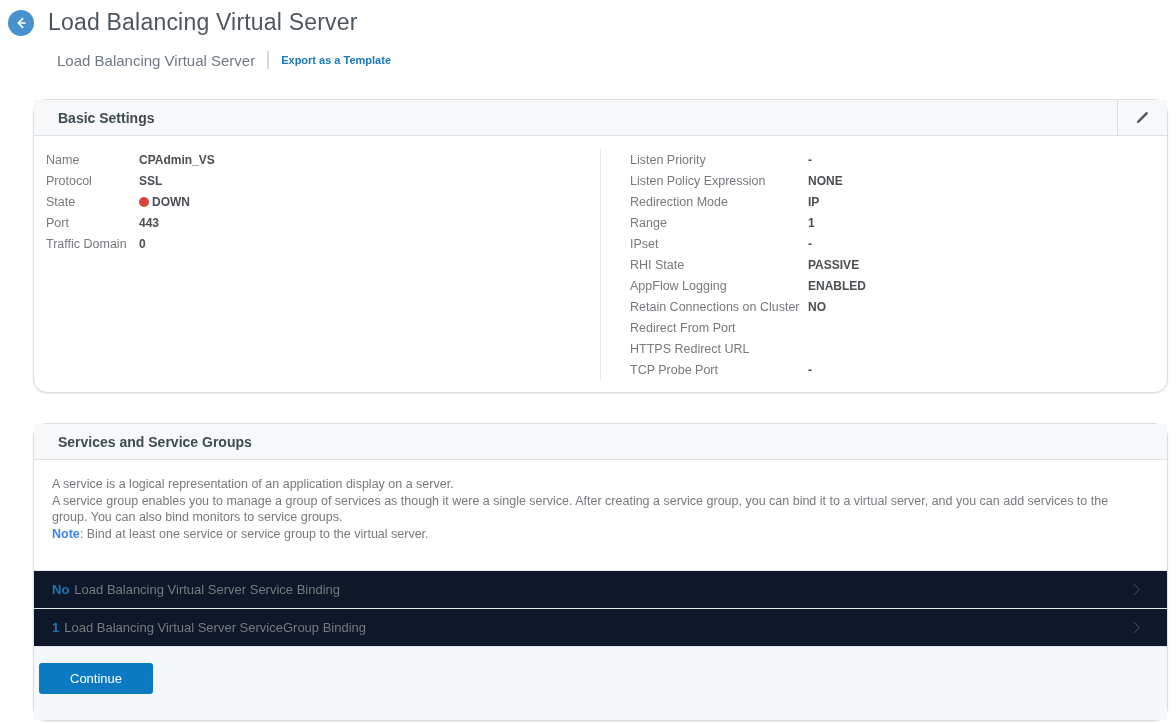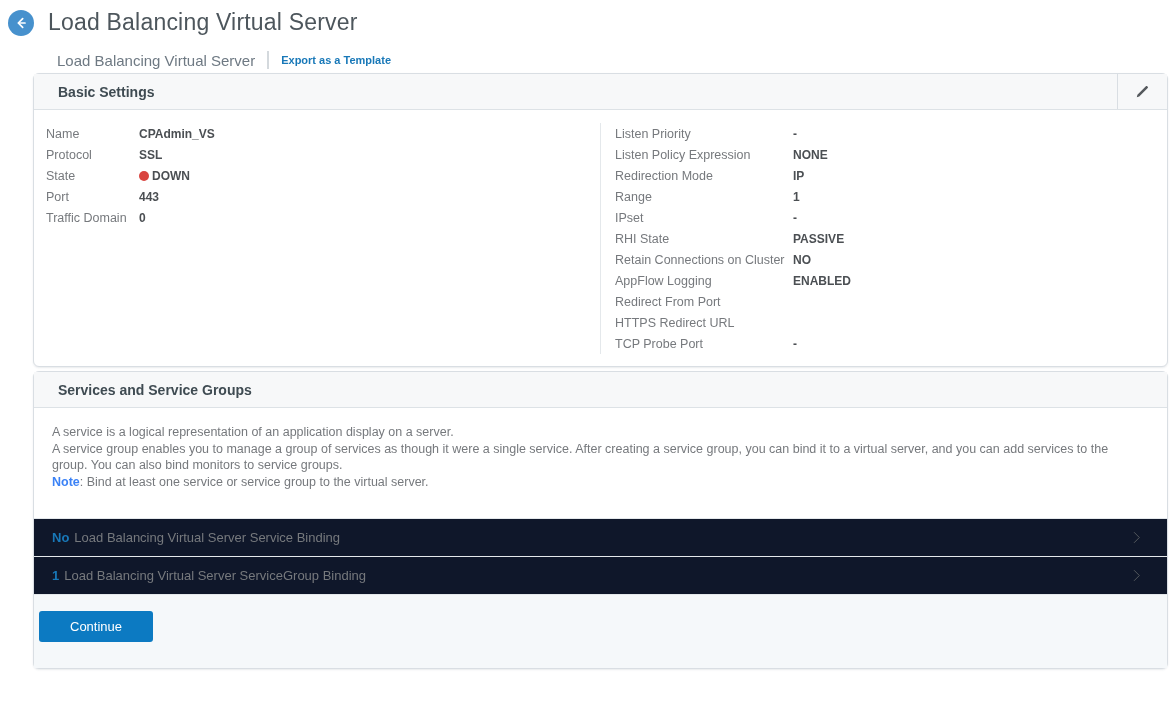--- a/index.html
+++ b/index.html
@@ -22,40 +22,40 @@
   }
   .page-title { font-size: 23px; font-weight: 400; color: #4d565c; margin: 0; letter-spacing: .2px; }
 
   .subheader { display: flex; align-items: center; gap: 12px; margin: 15px 0 0 57px; }
   .sub-title { font-size: 15px; color: #6e7983; }
   .vsep { width: 2px; height: 18px; background: #d4d9dd; }
   .export-link { font-size: 11px; font-weight: 700; color: #1878b8; text-decoration: none; cursor: pointer; }
 
   
   .panel {
-    margin: 4px 8px 0 33px;
-    border: 1px solid #d9dee3; border-radius: 6px;
+    margin: 30px 8px 0 33px;
+    border: 1px solid #d9dee3; border-radius: 14px;
     box-shadow: 0 1px 2px rgba(40,60,80,.10);
     background: #fff;
   }
   .panel-header {
     background: #f7f8f9; border-bottom: 1px solid #dde2e6;
     height: 36px; display: flex; align-items: center; justify-content: space-between;
     padding: 0 0 0 24px;
   }
   .panel-title { font-size: 14px; font-weight: 700; color: #3f4b52; }
   .panel-header-right { display: flex; align-items: stretch; height: 100%; }
   .hdr-vdiv { width: 1px; background: #d9dee3; }
   .edit-btn { background: none; border: none; padding: 0 16px; cursor: pointer; display: flex; align-items: center; }
 
   
   .panel-body { display: flex; padding: 13px 0 12px 0; }
   .col { display: flex; flex-direction: column; }
   .col-left { width: 566px; padding-left: 12px; }
-  .col-right { flex: 1; border-left: 1px solid #e4e8eb; padding-left: 14px; }
+  .col-right { flex: 1; border-left: 1px solid #e4e8eb; padding-left: 29px; }
   .field-row { display: flex; align-items: center; height: 21px; font-size: 12.5px; }
   .field-label { color: #76797d; flex: 0 0 auto; }
   .col-left .field-label { width: 93px; }
   .col-right .field-label { width: 178px; }
   .field-value { font-weight: 700; color: #4b4f53; font-size: 12px; display: flex; align-items: center; }
   .status-dot { width: 10px; height: 10px; border-radius: 50%; background: #d9443f; display: inline-block; margin-right: 3px; }
 
   
   .desc { padding: 16px 24px 28px 18px; font-size: 12.5px; color: #76797d; line-height: 16.5px; }
   .desc p { margin: 0; }
@@ -161,26 +161,26 @@
       </div>
       <div class="field-row">
         <span class="field-label">IPset</span>
         <span class="field-value">-</span>
       </div>
       <div class="field-row">
         <span class="field-label">RHI State</span>
         <span class="field-value">PASSIVE</span>
       </div>
       <div class="field-row">
+        <span class="field-label">AppFlow Logging</span>
+        <span class="field-value">ENABLED</span>
+      </div>
+      <div class="field-row">
         <span class="field-label">Retain Connections on Cluster</span>
         <span class="field-value">NO</span>
-      </div>
-      <div class="field-row">
-        <span class="field-label">AppFlow Logging</span>
-        <span class="field-value">ENABLED</span>
       </div>
       <div class="field-row">
         <span class="field-label">Redirect From Port</span>
         <span class="field-value"></span>
       </div>
       <div class="field-row">
         <span class="field-label">HTTPS Redirect URL</span>
         <span class="field-value"></span>
       </div>
       <div class="field-row">

